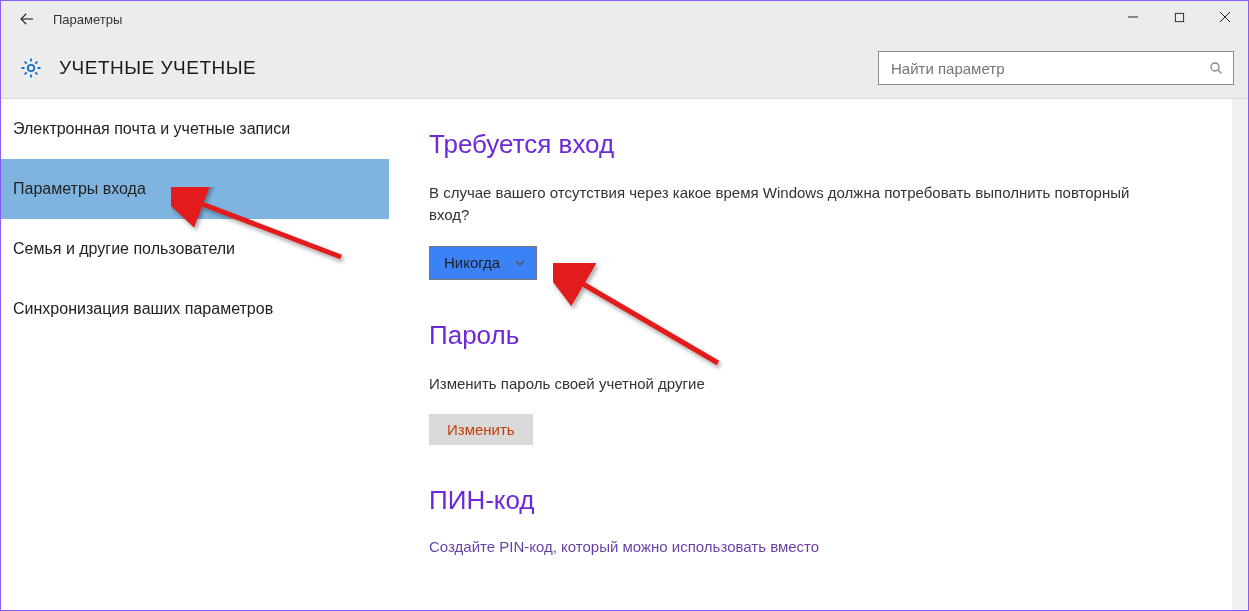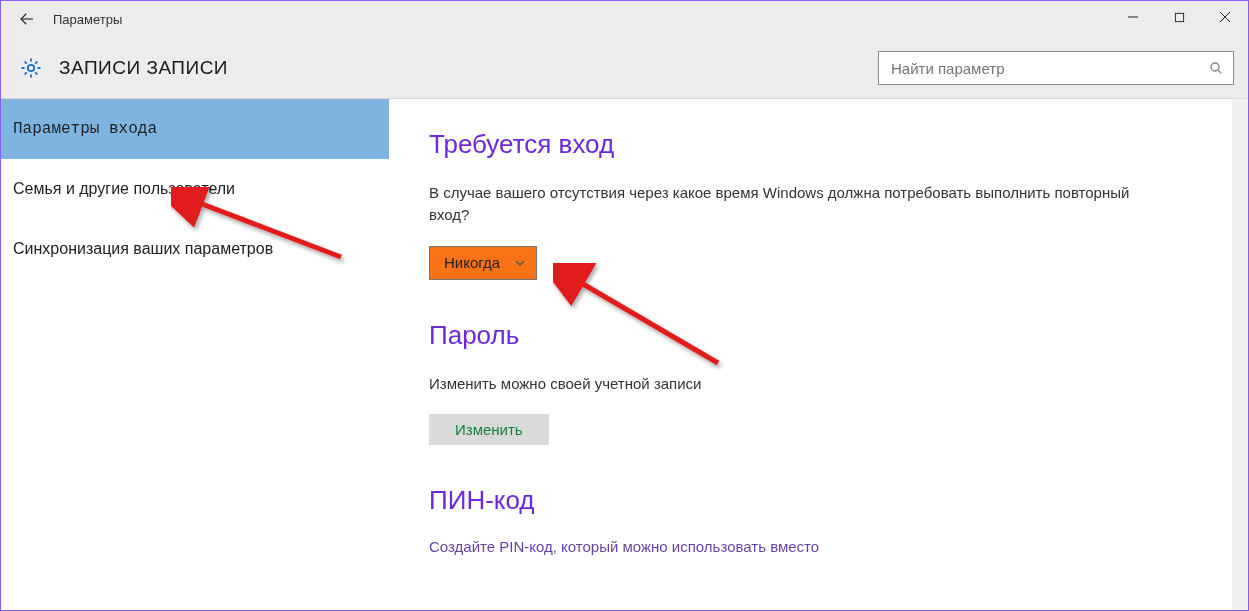--- a/index.html
+++ b/index.html
@@ -19,29 +19,29 @@
   .header .gear { width: 24px; height: 24px; margin-right: 16px; display:flex; align-items:center; justify-content:center; }
   .header h1 { font-size: 19px; font-weight: 400; letter-spacing: 0.5px; color: #1a1a1a; }
   .search-wrap { position: absolute; right: 14px; top: 14px; width: 356px; height: 34px; border: 1px solid #8a8a8a; background: #fff; display: flex; align-items: center; }
   .search-wrap input { flex: 1; border: none; outline: none; font-size: 15px; padding: 0 12px; background: transparent; color: #1d4ed8; }
   .search-wrap .icon { width: 34px; display:flex; align-items:center; justify-content:center; }
 
   
   .body { position: absolute; top: 98px; left: 0; right: 0; bottom: 0; display: flex; }
   .sidebar { width: 388px; background: #fff; border-right: 0; }
   .sidebar .item { height: 60px; display: flex; align-items: center; padding-left: 12px; font-size: 16px; color: #222; cursor: default; }
-  .sidebar .item.selected { background: #7fb4e0; font-family: Liberation Mono, monospace; }
+  .sidebar .item.selected { background: #7fb4e0; }
 
   .content { flex: 1; padding: 30px 40px 0 40px; position: relative; overflow: hidden; }
   .content h2 { font-size: 26px; font-weight: 400; color: #6d28d9; margin-bottom: 22px; }
   .content p.desc { font-size: 15px; color: #333; line-height: 1.45; max-width: 720px; margin-bottom: 20px; }
-  .dropdown { display: inline-flex; align-items: center; border: 1.5px solid #757575; height: 34px; padding: 0 10px 0 14px; font-size: 15px; background: #f97316; gap: 14px; }
+  .dropdown { display: inline-flex; align-items: center; border: 1.5px solid #757575; height: 34px; padding: 0 10px 0 14px; font-size: 15px; background: #3b82f6; gap: 14px; }
   .dropdown .chev { display:flex; align-items:center; }
   .section { margin-top: 40px; }
-  .btn-change { display:inline-block; background: #d9d9d9; border: none; padding: 7px 26px; font-size: 15px; color: #15803d; margin-top: 6px; }
+  .btn-change { display:inline-block; background: #d9d9d9; border: none; padding: 7px 18px; font-size: 15px; color: #c2410c; margin-top: 6px; }
   .content .truncated { color:#4c1d95; font-size:15px; margin-top:18px; opacity:.85; }
 
   
   .scrollbar { position:absolute; top:98px; right:0; bottom:0; width:16px; background:#f0f0f0; }
 
   
   .arrow { position: absolute; pointer-events: none; }
 </style>
 </head>
 <body>
@@ -76,34 +76,37 @@
     </div>
   </div>
 
   <div class="header">
     <div class="gear">
       <svg width="24" height="24" viewBox="0 0 24 24" fill="none" stroke="#1b6fc2" stroke-width="1.8">
         <circle cx="12" cy="12" r="3.2"></circle>
         <path d="M12 2.5v3M12 18.5v3M21.5 12h-3M5.5 12h-3M18.4 5.6l-2.1 2.1M7.7 16.3l-2.1 2.1M18.4 18.4l-2.1-2.1M7.7 7.7L5.6 5.6"></path>
       </svg>
     </div>
-    <h1>ЗАПИСИ ЗАПИСИ</h1>
+    <h1>УЧЕТНЫЕ УЧЕТНЫЕ</h1>
     <div class="search-wrap">
       <input type="text" placeholder="Найти параметр" style="">
       <div class="icon">
         <svg width="16" height="16" viewBox="0 0 24 24" fill="none" stroke="#888" stroke-width="2">
             <circle cx="10.5" cy="10.5" r="6"></circle>
             <line x1="15" y1="15" x2="20" y2="20"></line>
           </svg>
       </div>
     </div>
   </div>
 
   <div class="body">
     <div class="sidebar">
+      <div class="item">
+        <span>Электронная почта и учетные записи</span>
+      </div>
       <div class="item selected">
         <span>Параметры входа</span>
       </div>
       <div class="item">
         <span>Семья и другие пользователи</span>
       </div>
       <div class="item">
         <span>Синхронизация ваших параметров</span>
       </div>
     </div>
@@ -115,21 +118,21 @@
         <span>Никогда</span>
         <span class="chev">
           <svg width="12" height="12" viewBox="0 0 12 12" fill="none" stroke="#555" stroke-width="1.5">
               <polyline points="2,4 6,8 10,4"></polyline>
             </svg>
         </span>
       </div>
 
       <div class="section">
         <h2>Пароль</h2>
-        <p class="desc" style="margin-top:18px; margin-bottom:14px;">Изменить можно своей учетной записи</p>
+        <p class="desc" style="margin-top:18px; margin-bottom:14px;">Изменить пароль своей учетной другие</p>
         <button class="btn-change">Изменить</button>
       </div>
 
       <div class="section">
         <h2>ПИН-код</h2>
         <p class="truncated">Создайте PIN-код, который можно использовать вместо</p>
       </div>
     </div>
   </div>
 

